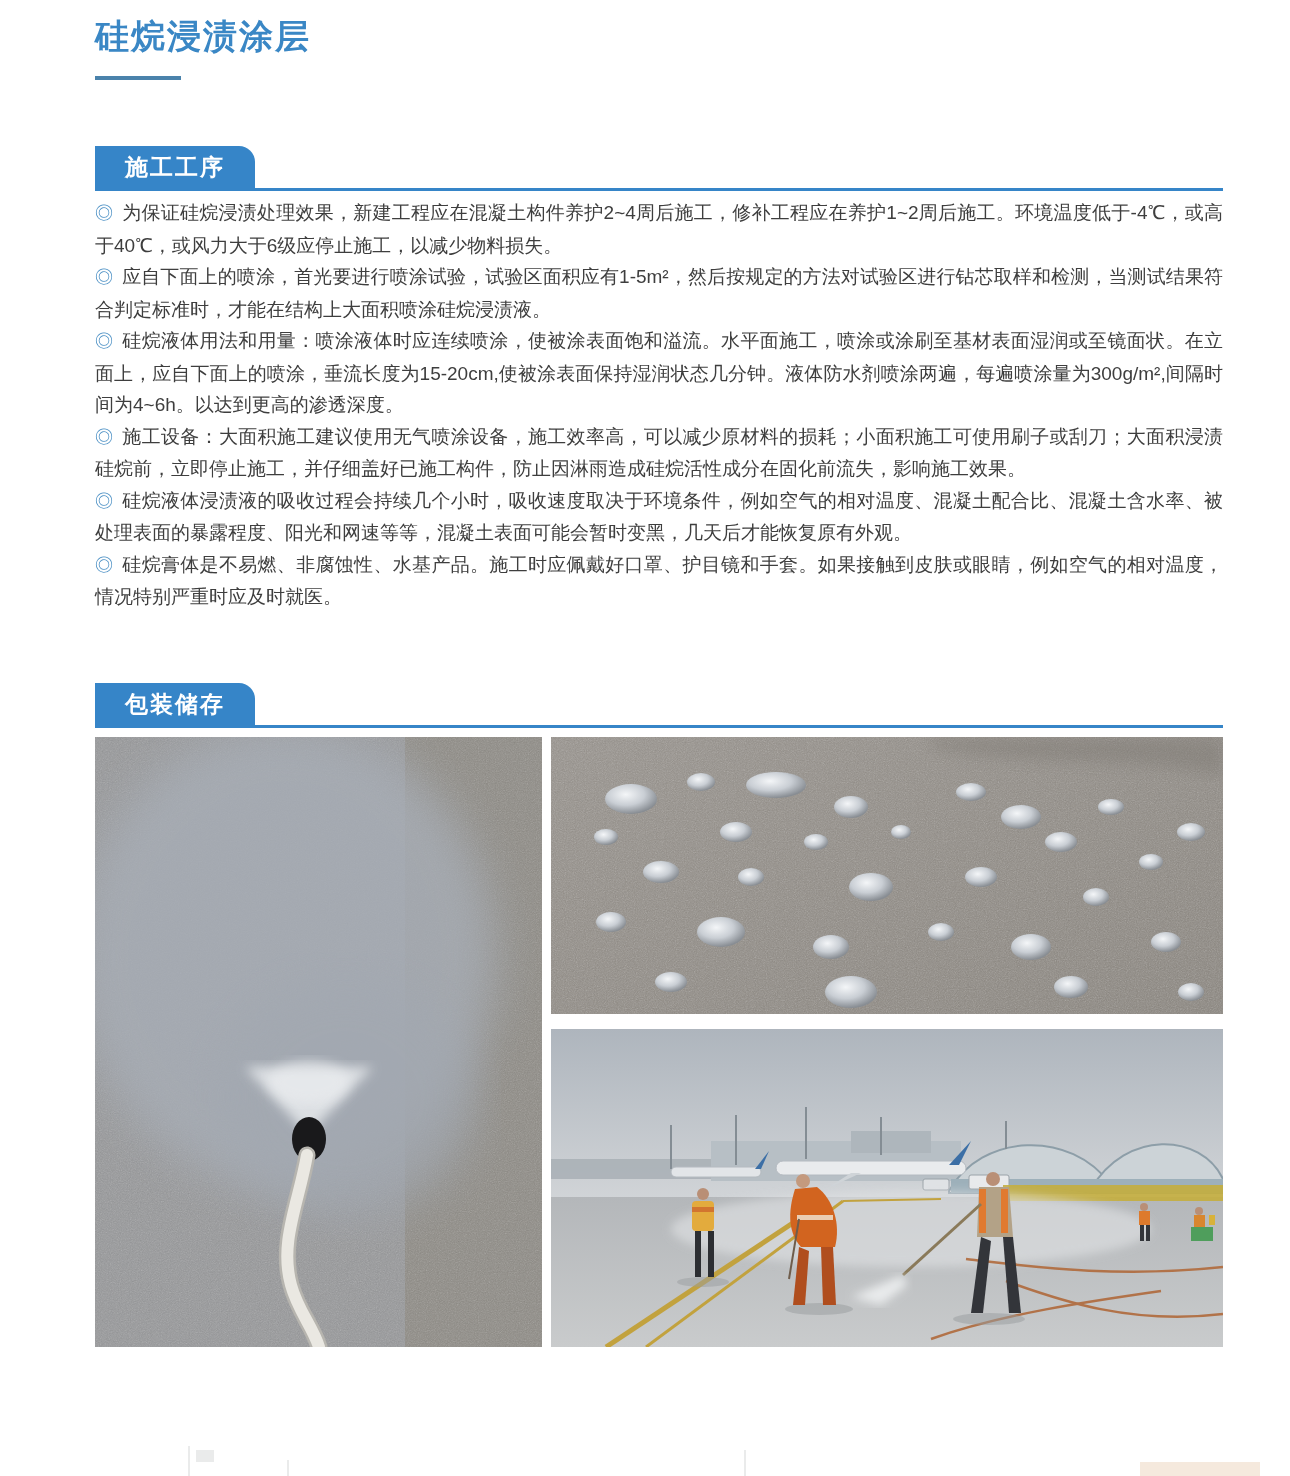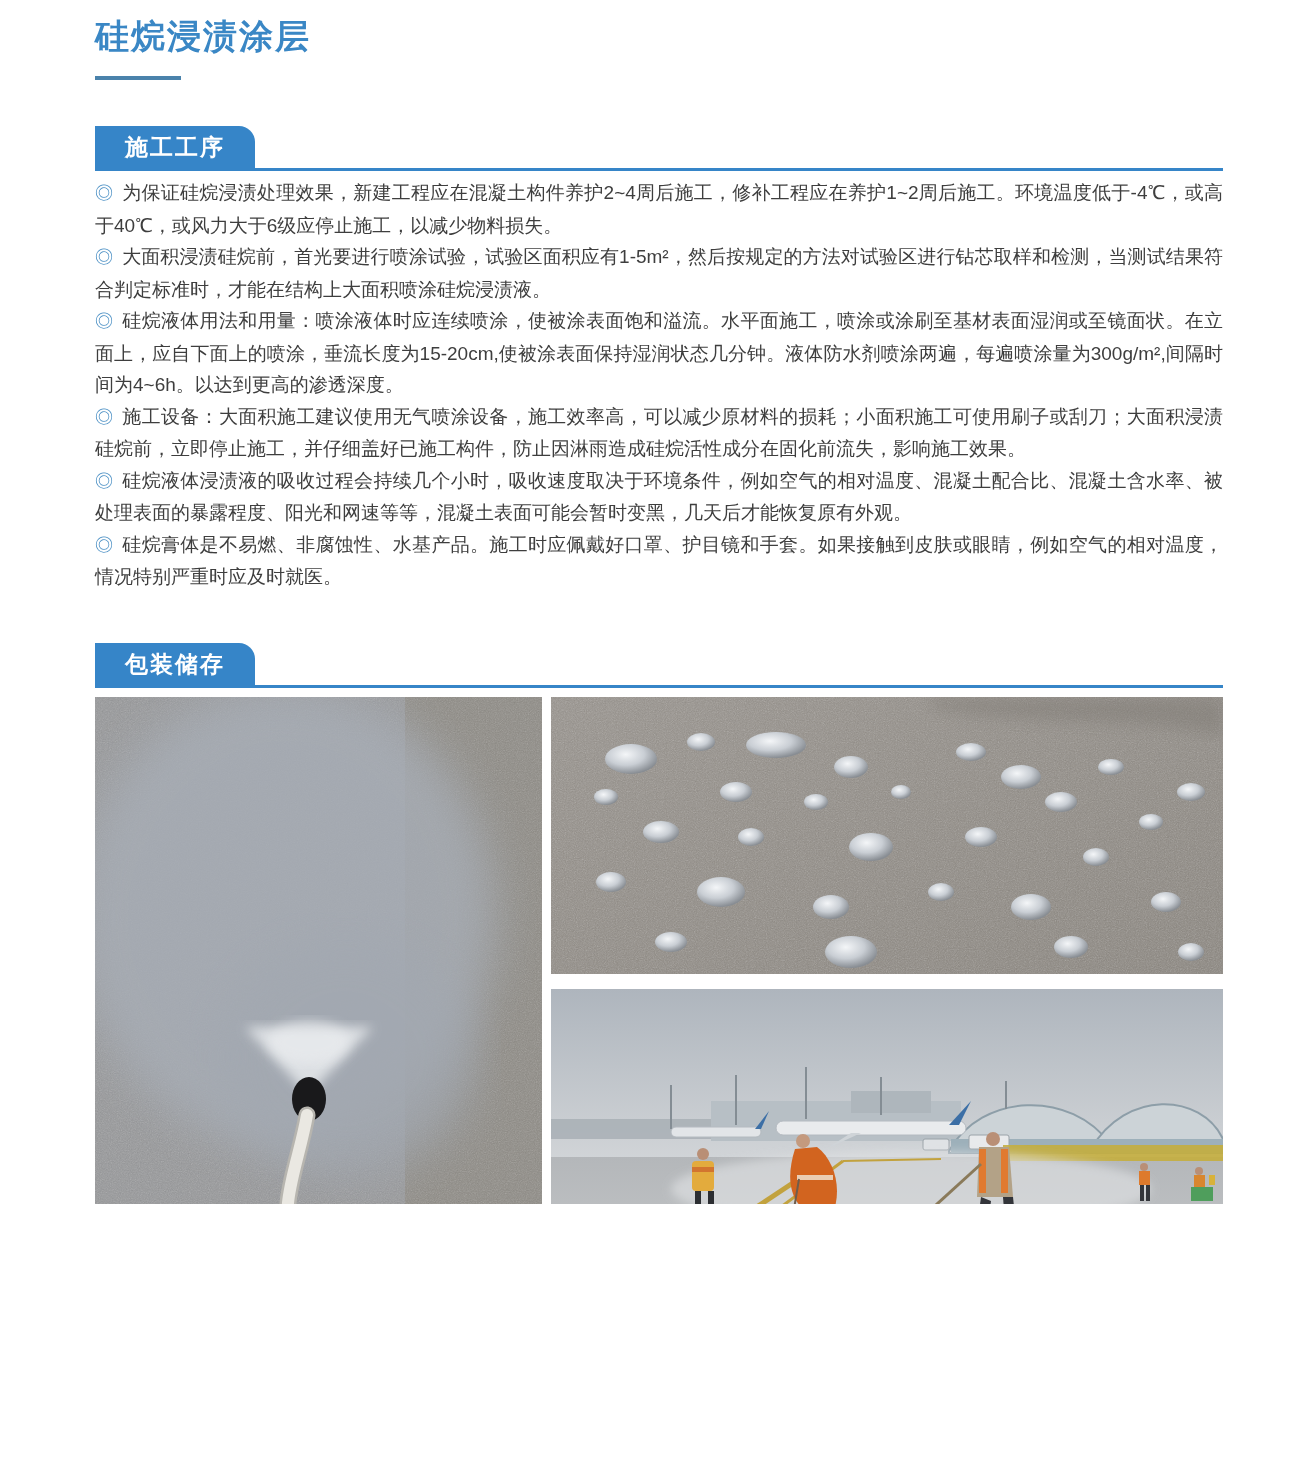--- a/index.html
+++ b/index.html
@@ -1,40 +1,40 @@
 <!DOCTYPE html>
 <html lang="zh"><head>
 <meta charset="utf-8">
 <style>
   html,body{margin:0;padding:0;background:#ffffff;}
   .page{
     position:relative;
-    width:1290px;height:1204px;
+    width:1290px;height:1476px;
     background:#ffffff;
     font-family:"Liberation Sans", sans-serif;
     overflow:hidden;
   }
   .content{
     position:absolute;left:95px;top:0;width:1128px;
   }
   .doc-title{
     margin:14px 0 0 0;
     font-size:34px;font-weight:bold;color:#3a87c5;
     letter-spacing:2px;
   }
   .title-underline{
     margin-top:16px;
     width:86px;height:4px;background:#4a82ab;
   }
   .sec-head{
     border-bottom:3px solid #3685c8;
     line-height:0;
   }
-  .sec-head.first{margin-top:46px;}
-  .sec-head.second{margin-top:50px;}
+  .sec-head.first{margin-top:66px;}
+  .sec-head.second{margin-top:70px;}
   .sec-tab{
     display:inline-block;
     background:#3685c8;color:#ffffff;
     font-size:23px;font-weight:bold;
     line-height:1;
     padding:10px 30px 9px 30px;
     border-top-right-radius:16px;
     letter-spacing:2px;
   }
   .bullets{
@@ -61,21 +61,21 @@
   <div class="content">
 
     <h1 class="doc-title">硅烷浸渍涂层</h1>
     <div class="title-underline"></div>
 
     <div class="sec-head first">
       <span class="sec-tab">施工工序</span>
     </div>
     <div class="bullets">
       <p><span class="b-ico">◎</span><span>为保证硅烷浸渍处理效果，新建工程应在混凝土构件养护2~4周后施工，修补工程应在养护1~2周后施工。环境温度低于-4℃，或高于40℃，或风力大于6级应停止施工，以减少物料损失。</span></p>
-      <p><span class="b-ico">◎</span><span>大面积浸渍硅烷前，首光要进行喷涂试验，试验区面积应有1-5m²，然后按规定的方法对试验区进行钻芯取样和检测，当测试结果符合判定标准时，才能在结构上大面积喷涂硅烷浸渍液。</span></p>
+      <p><span class="b-ico">◎</span><span>应自下面上的喷涂，首光要进行喷涂试验，试验区面积应有1-5m²，然后按规定的方法对试验区进行钻芯取样和检测，当测试结果符合判定标准时，才能在结构上大面积喷涂硅烷浸渍液。</span></p>
       <p><span class="b-ico">◎</span><span>硅烷液体用法和用量：喷涂液体时应连续喷涂，使被涂表面饱和溢流。水平面施工，喷涂或涂刷至基材表面湿润或至镜面状。在立面上，应自下面上的喷涂，垂流长度为15-20cm,使被涂表面保持湿润状态几分钟。液体防水剂喷涂两遍，每遍喷涂量为300g/m²,间隔时间为4~6h。以达到更高的渗透深度。</span></p>
       <p><span class="b-ico">◎</span><span>施工设备：大面积施工建议使用无气喷涂设备，施工效率高，可以减少原材料的损耗；小面积施工可使用刷子或刮刀；大面积浸渍硅烷前，立即停止施工，并仔细盖好已施工构件，防止因淋雨造成硅烷活性成分在固化前流失，影响施工效果。</span></p>
       <p><span class="b-ico">◎</span><span>硅烷液体浸渍液的吸收过程会持续几个小时，吸收速度取决于环境条件，例如空气的相对温度、混凝土配合比、混凝土含水率、被处理表面的暴露程度、阳光和网速等等，混凝土表面可能会暂时变黑，几天后才能恢复原有外观。</span></p>
       <p><span class="b-ico">◎</span><span>硅烷膏体是不易燃、非腐蚀性、水基产品。施工时应佩戴好口罩、护目镜和手套。如果接触到皮肤或眼睛，例如空气的相对温度，情况特别严重时应及时就医。</span></p>
     </div>
 
     <div class="sec-head second">
       <span class="sec-tab">包装储存</span>
     </div>
 

